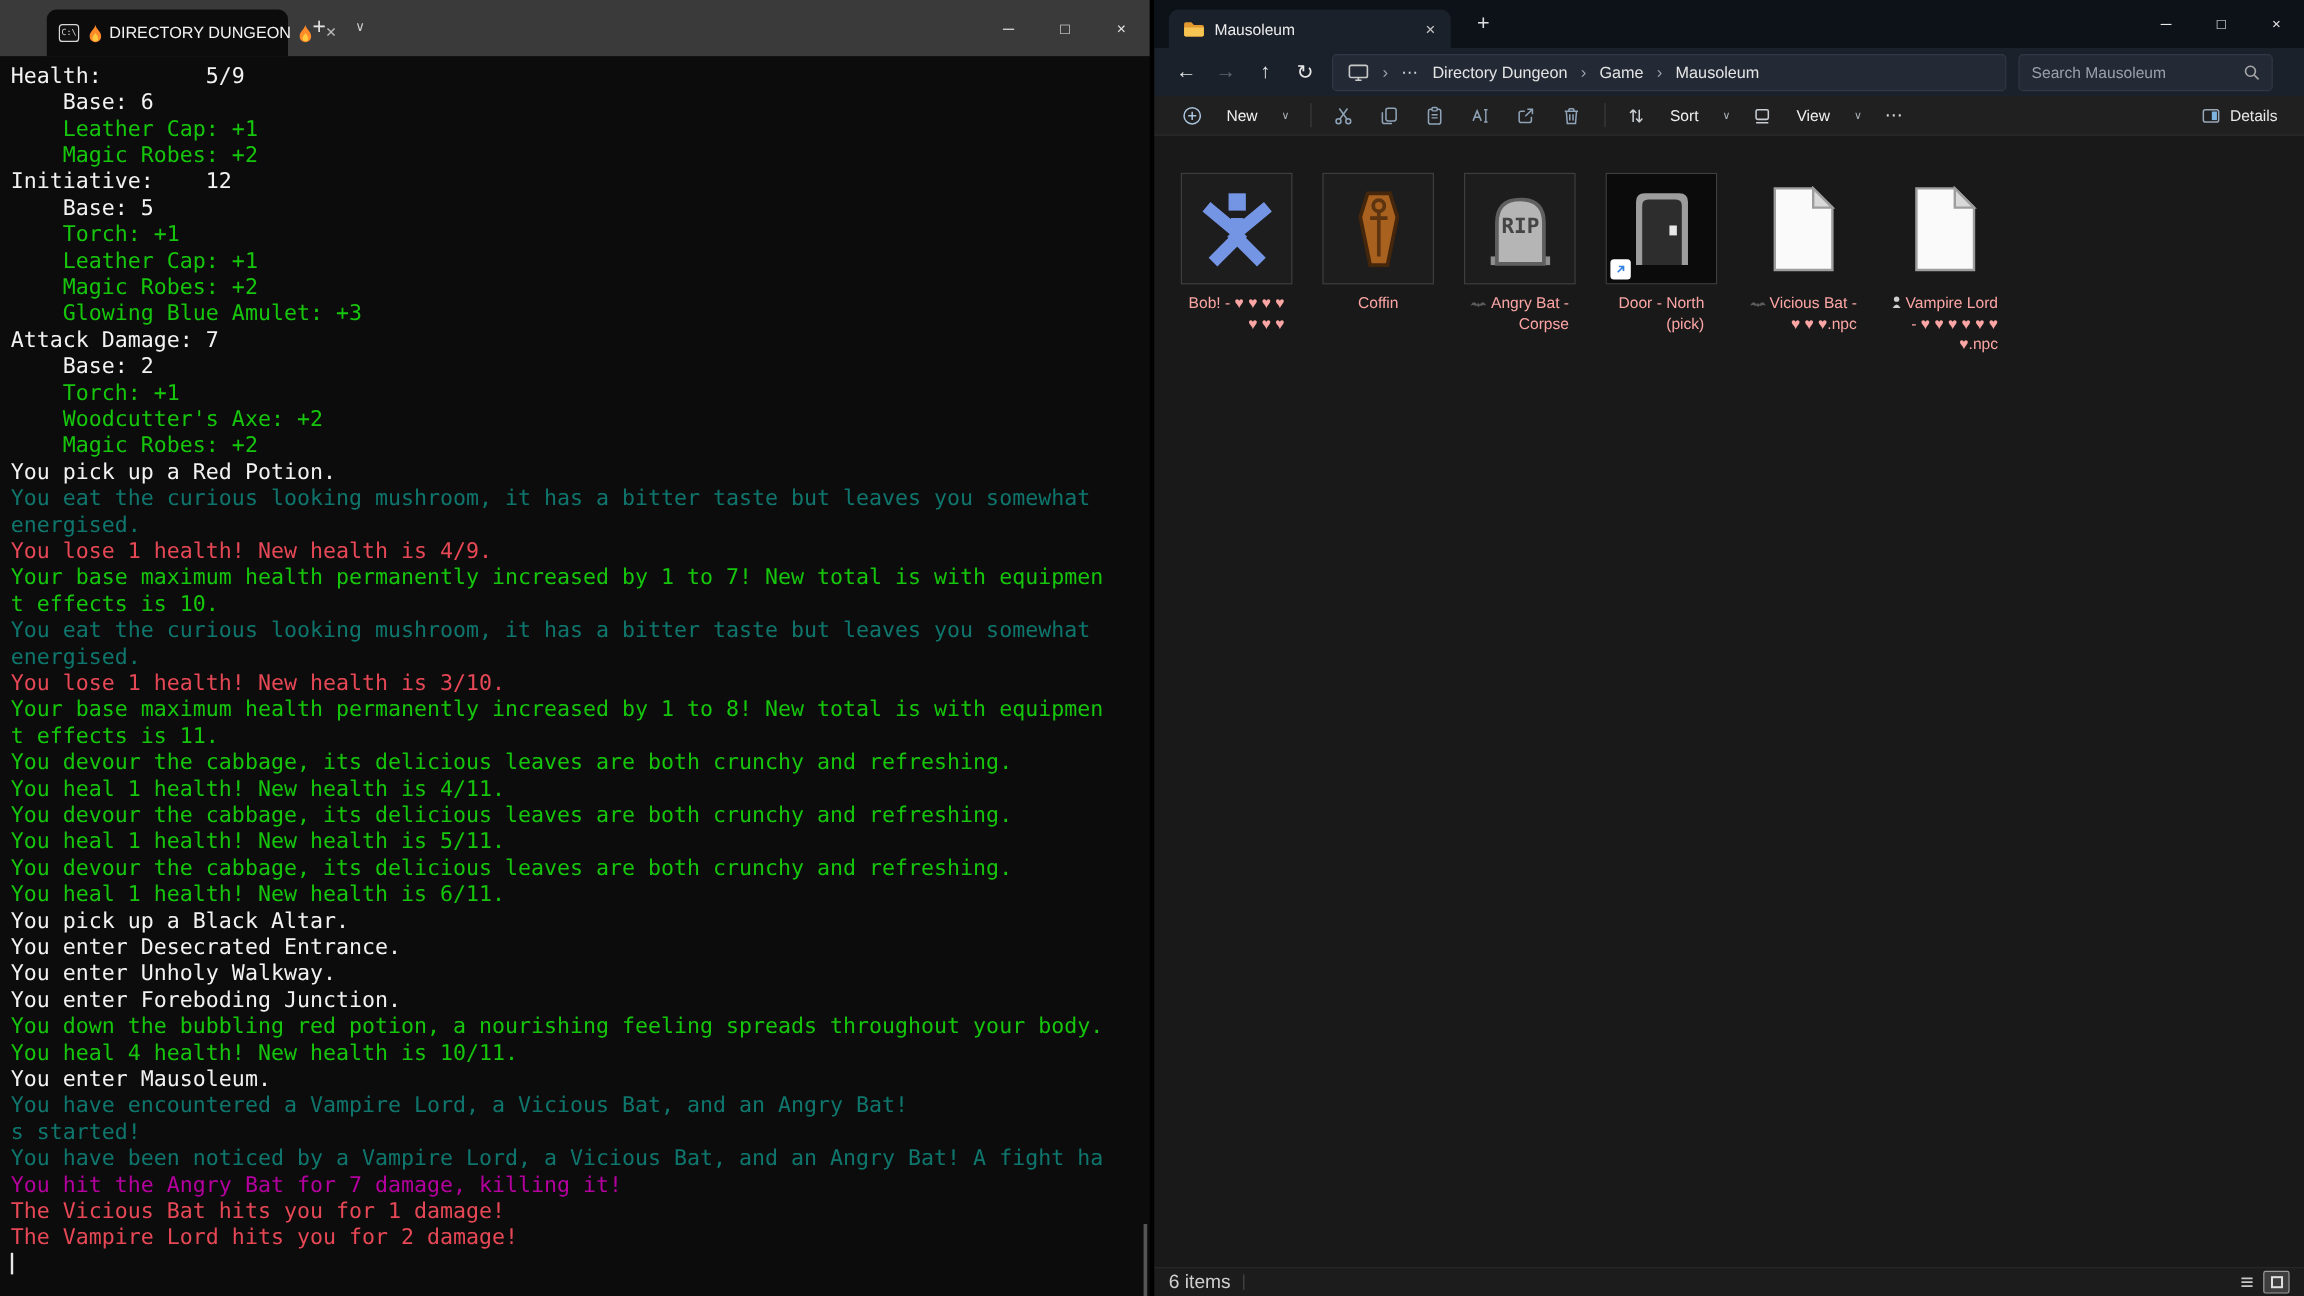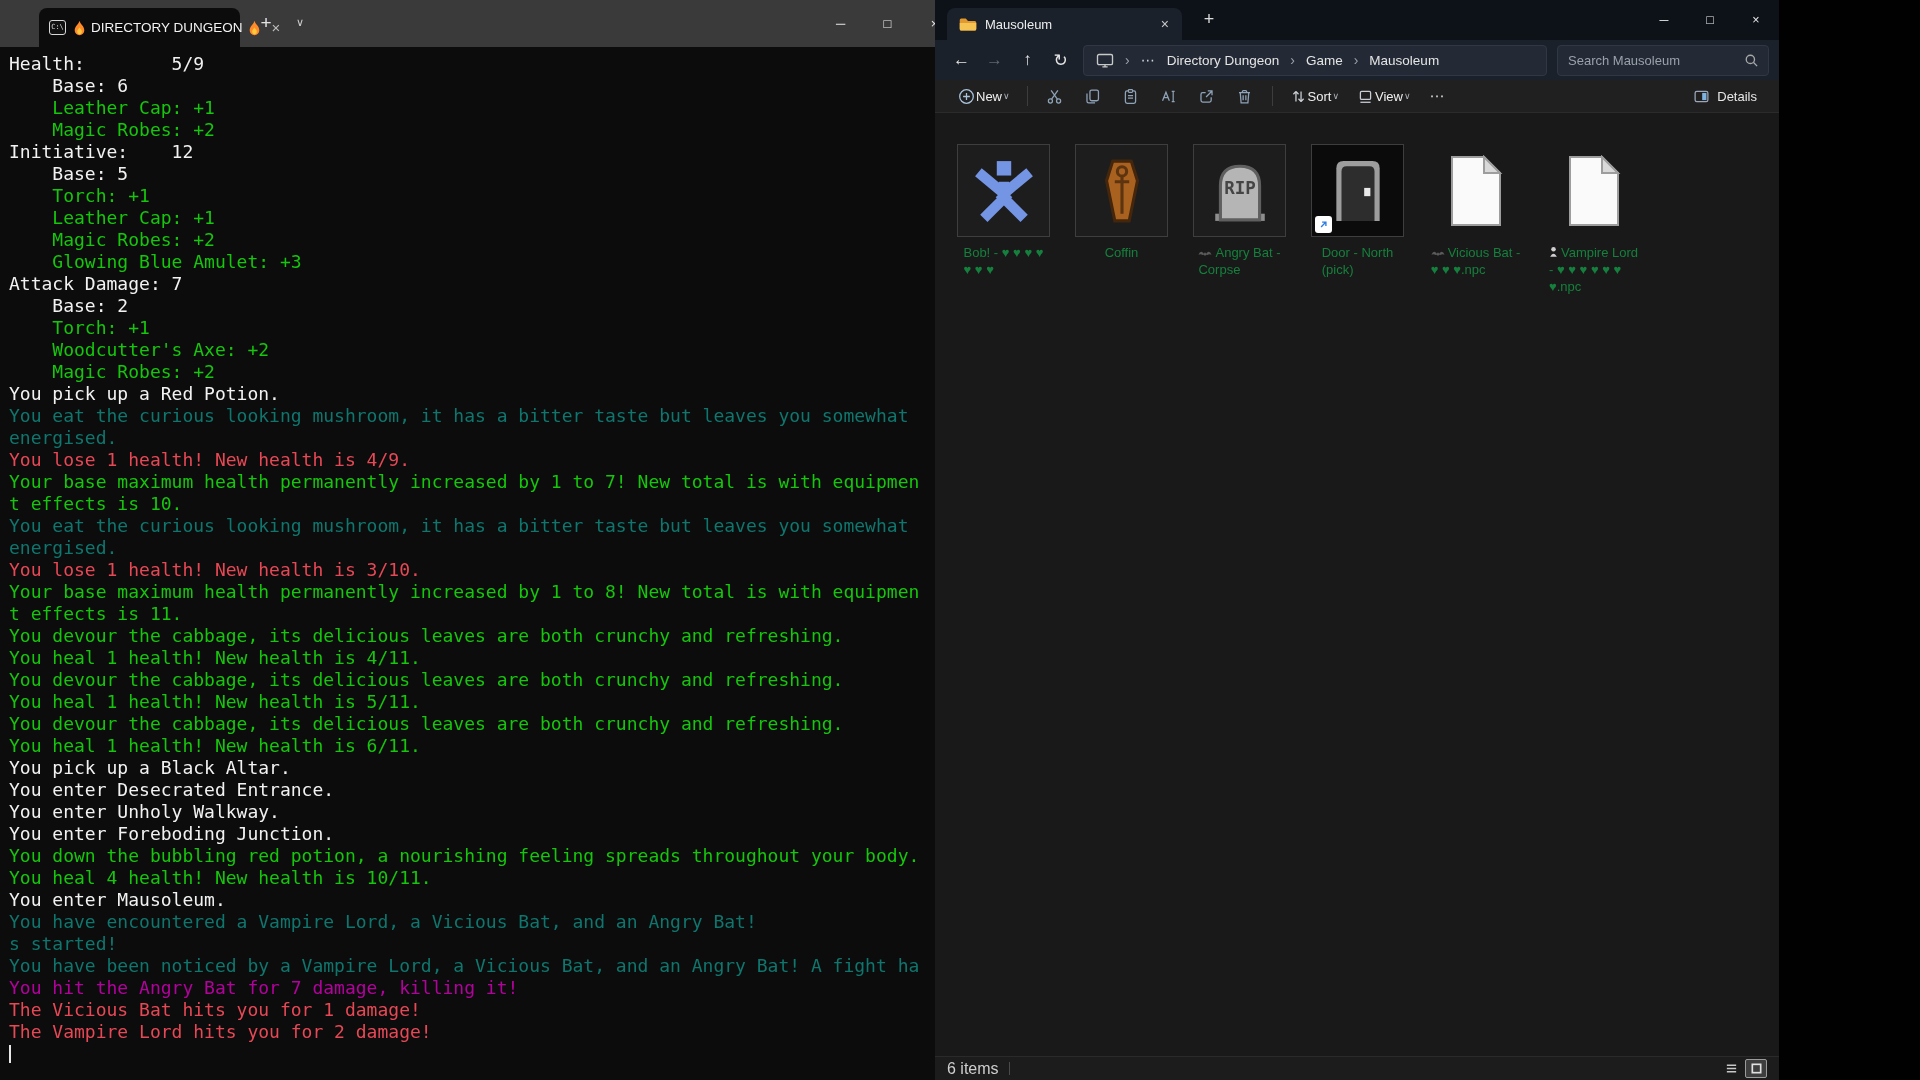--- a/index.html
+++ b/index.html
@@ -25,21 +25,21 @@
   .term-screen { position:absolute; left:0; top:47px; right:0; bottom:0; background:#0c0c0c;
                  padding:6px 0 0 9px; font-family:"DejaVu Sans Mono",monospace; font-size:18px; line-height:22px; }
   .tline { white-space:pre; height:22px; }
   .c-w { color:#f2f2f2; } .c-g { color:#16c60c; } .c-y { color:#0f766e; }
   .c-r { color:#e74856; } .c-m { color:#b4009e; }
   .cursor { display:inline-block; width:2px; height:18px; background:#e8e8e8; vertical-align:-3px; }
   .term-scrollbar { position:absolute; right:1px; top:47px; bottom:0; width:6px; }
   .term-scroll-thumb { position:absolute; right:1px; top:973px; width:3px; height:62px; background:#555; }
 
   
-  .exp-window { position:absolute; left:935px; top:0; width:844px; height:1080px; background:#191919; }
+  .exp-window { position:absolute; left:962px; top:0; width:958px; height:1080px; background:#191919; }
   .exp-titlebar { position:relative; height:40px; background:#0d1118; }
   .exp-tab { position:absolute; left:12px; top:8px; width:235px; height:32px; background:#1b212b;
              border-radius:8px 8px 0 0; display:flex; align-items:center; padding:0 8px 0 12px; gap:8px; }
   .exp-tab .folder-ico { width:18px; height:15px; flex:0 0 auto; }
   .exp-tab-title { color:#ececec; font-size:13px; flex:1; white-space:nowrap; }
   .exp-tab-close { color:#c9c9c9; font-size:14px; padding:0 5px; }
   .exp-newtab { position:absolute; left:260px; top:9px; color:#dcdcdc; font-size:18px; width:28px; text-align:center; }
   .exp-controls { position:absolute; right:0; top:0; height:40px; display:flex; }
   .exp-controls .wbtn { width:46px; height:40px; display:flex; align-items:center; justify-content:center;
                         color:#e8e8e8; font-size:12.5px; }
@@ -54,41 +54,41 @@
   .monitor-ico { width:18px; height:17px; flex:0 0 auto; }
   .search-pill { margin-left:10px; width:212px; height:31px; background:#232a35; border:1px solid #303845;
                  border-radius:4px; display:flex; align-items:center; padding:0 10px; }
   .search-pill input { flex:1; background:transparent; border:none; outline:none; color:#b9bec6;
                        font-size:13px; font-family:"Liberation Sans",sans-serif; }
   .search-pill input::placeholder { color:#9aa1ab; }
   .magnifier { width:15px; height:15px; flex:0 0 auto; }
 
   .exp-toolbar { height:33px; background:#202020; border-bottom:1px solid #2b2b2b;
                  display:flex; align-items:center; padding:0 14px; }
-  .tb-btn { display:flex; align-items:center; gap:1px; color:#f0f0f0; font-size:13px; padding:0 9px; height:28px; }
+  .tb-btn { display:flex; align-items:center; gap:20px; color:#f0f0f0; font-size:13px; padding:0 9px; height:28px; }
   .tb-ico { width:17px; height:17px; }
   .tb-chev { color:#aeb4bc; font-size:9px; }
   .tb-sep { width:1px; height:20px; background:#3d3d3d; margin:0 8px; flex:0 0 auto; }
   .tb-iconbtn { width:38px; height:28px; display:flex; align-items:center; justify-content:center; }
   .tb-more { color:#d7dbe0; font-size:15px; letter-spacing:1px; padding:0 10px; }
   .tb-spacer { flex:1; }
   .tb-details { display:flex; align-items:center; gap:7px; color:#e8e8e8; font-size:13px; padding:0 8px; }
 
   .exp-content { position:absolute; left:0; top:114px; right:0; bottom:24px; background:#191919;
                  padding:30px 0 0 16px; }
   .file-grid { display:flex; align-items:flex-start; gap:13px; }
   .file-item { width:105px; display:flex; flex-direction:column; align-items:center; }
   .thumb { width:93px; height:93px; display:flex; align-items:center; justify-content:center; position:relative; }
   .thumb.bordered { border:1px solid #3e3e3e; }
   .main-icon { width:66px; height:66px; }
   .main-icon.icon-document { width:56px; height:72px; }
   .shortcut-badge { position:absolute; left:3px; bottom:3px; width:17px; height:17px; background:#ffffff;
                     border-radius:3px; display:flex; align-items:center; justify-content:center; }
   .shortcut-badge svg { width:11px; height:11px; }
-  .label { margin-top:7px; font-size:13px; line-height:17px; color:#15803d; text-align:left; }
+  .label { margin-top:7px; font-size:13px; line-height:17px; color:#fca5a5; text-align:right; }
   .prefix-ico { vertical-align:-1px; margin-right:3px; }
   .prefix-ico.bat { width:14px; height:9px; }
   .prefix-ico.vampire { width:9px; height:12px; }
 
   .exp-status { position:absolute; left:0; right:0; bottom:0; height:24px; background:#1c1c1c;
                 border-top:1px solid #2a2a2a; display:flex; align-items:center; padding:0 12px;
                 color:#cfcfcf; font-size:16px; }
   .status-sep { width:1px; height:13px; background:#4a4a4a; margin-left:10px; }
   .status-spacer { flex:1; }
   .viewbtn { width:22px; height:19px; display:flex; align-items:center; justify-content:center;

